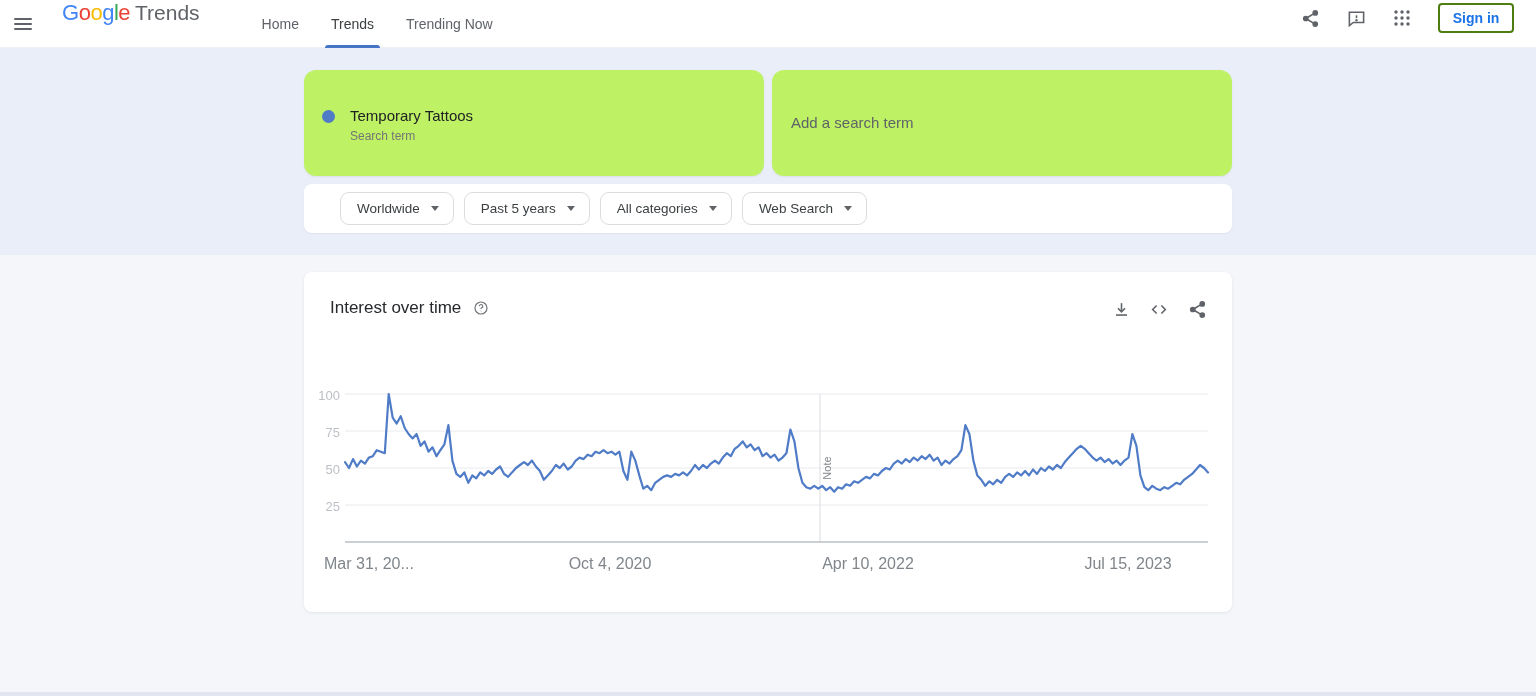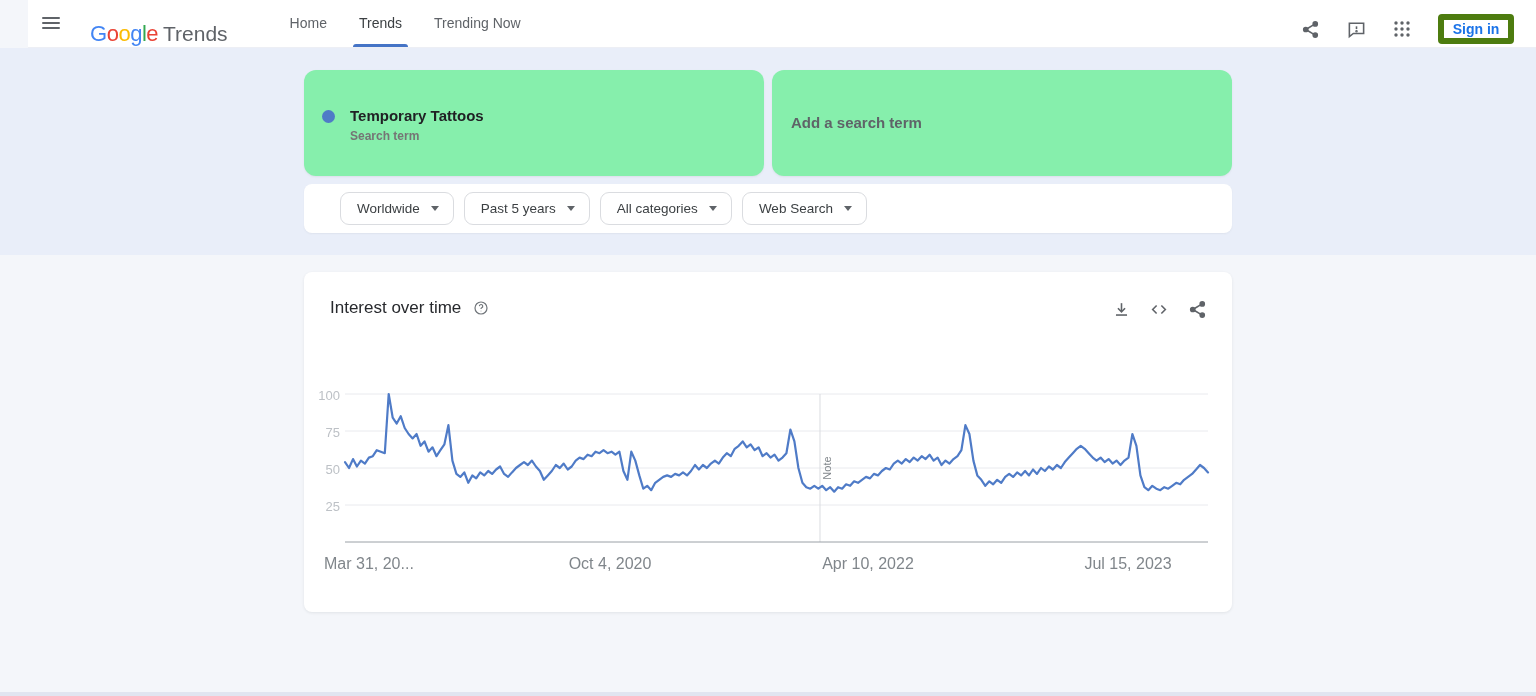--- a/index.html
+++ b/index.html
@@ -1,38 +1,38 @@
 <!DOCTYPE html>
 <html><head>
 <meta charset="utf-8">
 <style>
   * { margin:0; padding:0; box-sizing:border-box; }
   html,body { width:1536px; height:696px; font-family:"Liberation Sans", sans-serif; background:#f4f6fa; overflow:hidden; }
 
   
-  .topbar { position:relative; height:48px; background:#fff; border-bottom:1px solid #edeff5; display:flex; align-items:flex-end; z-index:5;margin-left:28px; }
+  .topbar { position:relative; height:48px; background:#fff; border-bottom:1px solid #edeff5; display:flex; align-items:flex-start; z-index:5; }
   .hamburger { width:46px; height:48px; display:flex; flex-direction:column; justify-content:center; align-items:center; gap:3px; cursor:pointer; }
   .hamburger span { display:block; width:18px; height:2px; background:#5f6368; border-radius:1px; }
   .logo { display:flex; align-items:baseline; margin-left:16px; cursor:pointer; }
   .logo .glet { font-size:22px; letter-spacing:-0.5px; }
   .logo .prod { font-size:21px; color:#5f6368; margin-left:5px; }
   .nav { display:flex; margin-left:46px; height:48px; }
   .nav a { position:relative; display:flex; align-items:center; padding:0 16px; font-size:14px; color:#5f6368; text-decoration:none; cursor:pointer; }
   .nav a.active { color:#3c4043; }
   .nav a.active::after { content:""; position:absolute; left:10px; right:10px; bottom:0; height:3px; background:#4574c6; border-radius:3px 3px 0 0; }
   .topbar-right { margin-left:auto; display:flex; align-items:center; gap:10px; padding-right:22px; }
   .icon-btn { width:36px; height:36px; display:flex; align-items:center; justify-content:center; cursor:pointer; border-radius:50%; }
   .icon-btn svg { display:block; }
-  .signin-btn { width:76px; height:30px; border:6px solid #4d7c0f; border-radius:4px; background:#fff; color:#1a73e8; font-size:14px; font-weight:bold; font-family:"Liberation Sans",sans-serif; cursor:pointer; margin-left:8px; }
+  .signin-btn { width:76px; height:30px; border:2px solid #4d7c0f; border-radius:4px; background:#fff; color:#1a73e8; font-size:14px; font-weight:bold; font-family:"Liberation Sans",sans-serif; cursor:pointer; margin-left:8px; }
 
   
   .band { position:relative; height:207px; background:#e9eef9; }
   .container { position:relative; width:928px; margin:0 auto; }
   .term-row { position:absolute; top:22px; left:0; width:928px; display:flex; gap:8px; }
-  .term-card { position:relative; height:106px; background:#86efac; border-radius:12px; box-shadow:0 1px 2px rgba(60,64,67,0.08); flex:1; cursor:pointer;font-weight:bold; }
+  .term-card { position:relative; height:106px; background:#bef264; border-radius:12px; box-shadow:0 1px 2px rgba(60,64,67,0.08); flex:1; cursor:pointer; }
   .term-dot { position:absolute; left:18px; top:40px; width:13px; height:13px; border-radius:50%; }
   .term-title { position:absolute; left:46px; top:37px; font-size:15px; color:#202124; }
   .term-sub { position:absolute; left:46px; top:59px; font-size:12px; color:#757575; }
   .add-placeholder { position:absolute; left:19px; top:44px; font-size:15px; color:#5f6368; }
 
   .filter-strip { position:absolute; top:136px; left:0; width:928px; height:49px; background:#fff; border-radius:8px; box-shadow:0 1px 2px rgba(60,64,67,0.06); display:flex; align-items:center; padding-left:36px; }
   .pill { display:inline-flex; align-items:center; height:33px; padding:0 14px 0 16px; border:1px solid #dadce0; border-radius:9px; background:#fff; font-size:13.5px; color:#3c4043; margin-right:10px; cursor:pointer; white-space:nowrap; }
   .caret { width:0; height:0; border-left:4px solid transparent; border-right:4px solid transparent; border-top:5px solid #5f6368; margin-left:11px; }
 
   

